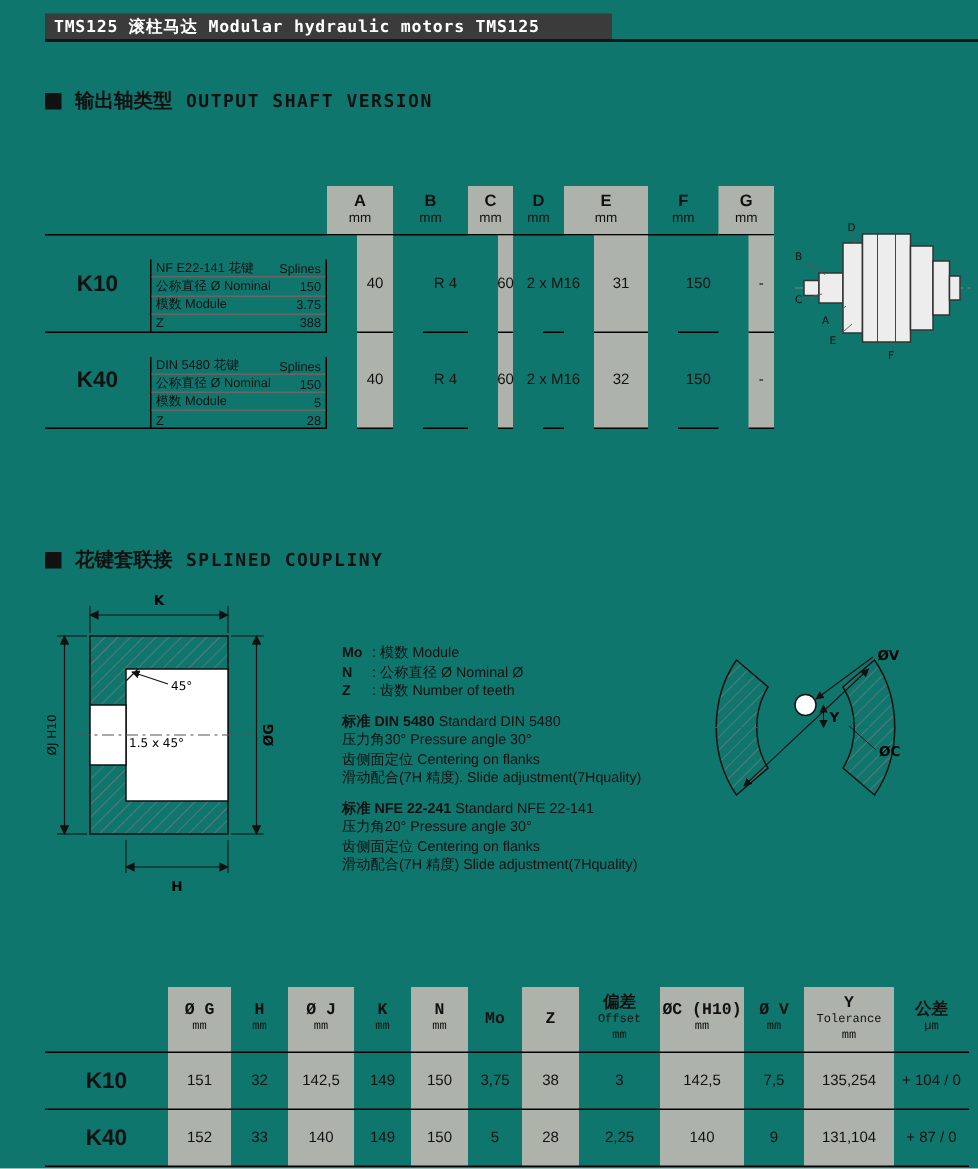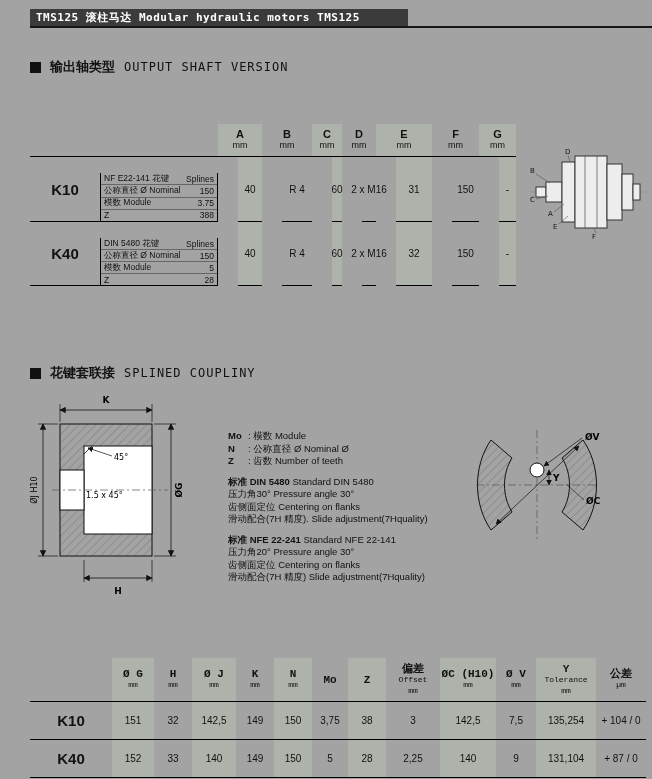--- a/index.html
+++ b/index.html
@@ -1,31 +1,31 @@
 <!DOCTYPE html>
 <html style="--shade: #adb3aa; --bar: #3b3b3b;"><head>
 <meta charset="utf-8">
 <style>
   * { margin:0; padding:0; box-sizing:border-box; }
   html,body { background:#fff; }
-  .page { position:relative; width:652px; height:779px; background:#a3a3a3; overflow:hidden;
+  .page { position:relative; width:652px; height:779px; background:#0f766e; overflow:hidden;
           font-family:"Liberation Sans","DejaVu Sans",sans-serif; color:#111; }
   .abs { position:absolute; }
 
   
   .titlebar { left:30px; top:9px; width:378px; height:17px; background:var(--bar,#3b3b3b);
               color:#fff; font:bold 11px/17px "DejaVu Sans Mono",monospace; padding-left:6px;
               letter-spacing:.5px; white-space:nowrap; overflow:hidden; }
   .title-rule { left:30px; top:26px; width:622px; height:2px; background:#161616; }
 
   
   .sec { display:flex; align-items:center; gap:9px; }
   .sec .bullet { width:11px; height:11px; background:#111; flex:0 0 auto; }
   .sec .cn { font-weight:bold; font-size:13px; }
-  .sec .en { font-weight:normal; font-size:12px; font-family:"DejaVu Sans Mono",monospace; letter-spacing:1px; }
+  .sec .en { font-weight:bold; font-size:12px; font-family:"DejaVu Sans Mono",monospace; letter-spacing:1px; }
 
   .shade { background:var(--shade,#adb3aa); }
   .bb { border-bottom:1px solid #000; }
 
   
   .t1 { left:30px; top:124px; display:grid;
         grid-template-columns:70px 118px 44px 50px 30px 34px 56px 47px 37px;
         grid-template-rows:33px 65px 64px; }
   .t1 .hcell { display:flex; flex-direction:column; align-items:center; justify-content:center;
                font-size:9px; line-height:11px; }

